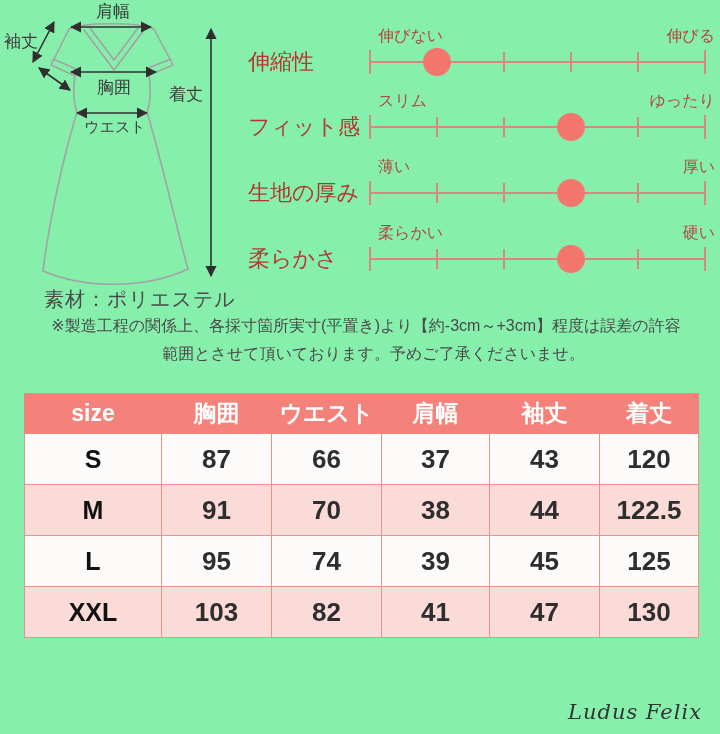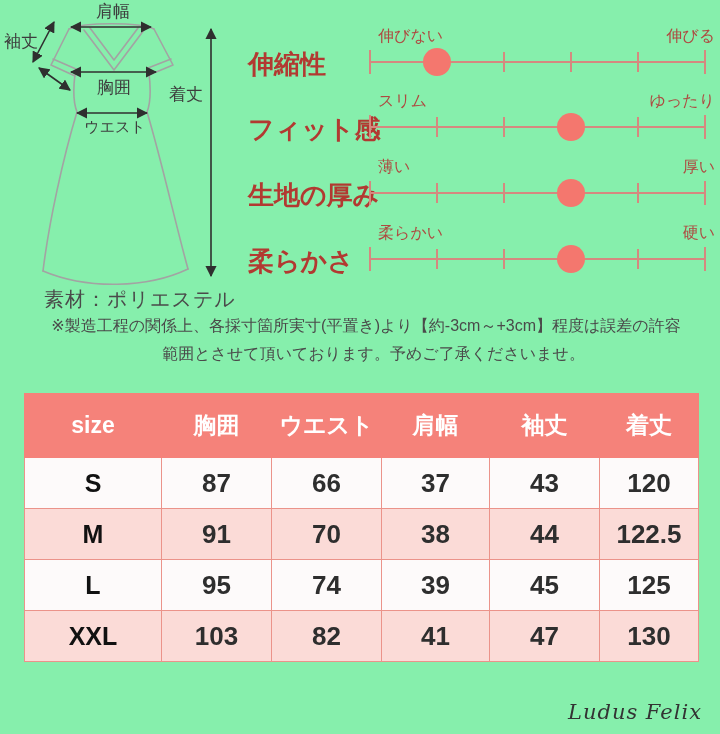--- a/index.html
+++ b/index.html
@@ -10,41 +10,41 @@
   
   .diagram-svg { position:absolute; left:0; top:0; }
   .dress-line { fill:none; stroke:#a3a3a3; stroke-width:1.6; stroke-linecap:round; stroke-linejoin:round; }
   .arrow-line { stroke:#2f2f2f; stroke-width:1.6; }
   .diag-label { fill:#3d3d3d; font-family:"Liberation Sans","DejaVu Sans",sans-serif; }
   .material { position:absolute; left:44px; top:286px; font-size:20px; color:#4a4a4a; letter-spacing:1px; }
 
   
   .srow { position:absolute; left:0; width:720px; height:0; }
   .srow.s0 { top:62px; } .srow.s1 { top:127px; } .srow.s2 { top:193px; } .srow.s3 { top:259px; }
-  .cat { position:absolute; left:248px; top:-15px; font-size:26px; font-weight:bold;
+  .cat { position:absolute; left:248px; top:-15px; font-size:22px; font-weight:normal;
          color:var(--slider-label,#b23931); white-space:nowrap;text-align:center; }
   .scale { position:absolute; left:370px; top:0; width:335px; height:0; }
   .sline { position:absolute; left:0; top:-1px; width:100%; height:2px; background:var(--scale-line,#d5897f); }
   .tick { position:absolute; top:-10px; width:2px; height:20px; background:var(--scale-line,#d5897f); transform:translateX(-50%); }
   .tick.end { top:-12px; height:24px; }
   .dot { position:absolute; top:-14px; width:28px; height:28px; margin-left:-14px; border-radius:50%;
          background:var(--dot,#f4776e); }
   .end-lbl { position:absolute; top:-36px; font-size:16px; color:var(--end-label,#ae4a41); white-space:nowrap;margin-left:8px; }
   .end-lbl.left { left:0; } .end-lbl.right { right:-10px; }
 
   
   .note { position:absolute; left:30px; top:315px; width:672px; font-size:16px; line-height:21px; color:#4a4a4a;text-align:center; }
   .note .l2 { padding-left:15px;margin-top:7px; }
 
   
   .size-table { position:absolute; left:24px; top:393px; width:674px; border-collapse:collapse; table-layout:fixed; }
   .size-table col.c0 { width:137px; } .size-table col.c1 { width:110px; } .size-table col.c2 { width:110px; }
   .size-table col.c3 { width:108px; } .size-table col.c4 { width:110px; } .size-table col.c5 { width:99px; }
   .size-table th { background:var(--coral,#f5827a); border:1px solid var(--coral,#f5827a);
-                   color:#fff; font-size:23px; font-weight:bold; height:64px; text-align:center; }
+                   color:#fff; font-size:23px; font-weight:bold; height:40px; text-align:center; }
   .size-table td { border:1px solid var(--border,#eb938a); font-size:26px; font-weight:bold;
                    color:#2e2e2e; height:51px; text-align:center; background:var(--light-row,#fdfafa); }
   .size-table tbody tr:nth-child(even) td { background:var(--pink-row,#fbdbd7); }
   .size-table td.sz { font-weight:bold; color:#111; font-size:25px; }
 
   
   .brand { position:absolute; right:18px; top:700px; font-family:"DejaVu Serif","Liberation Serif",serif;
            font-style:italic; font-size:21px; color:#333; letter-spacing:1px; }
 </style>
 </head>

